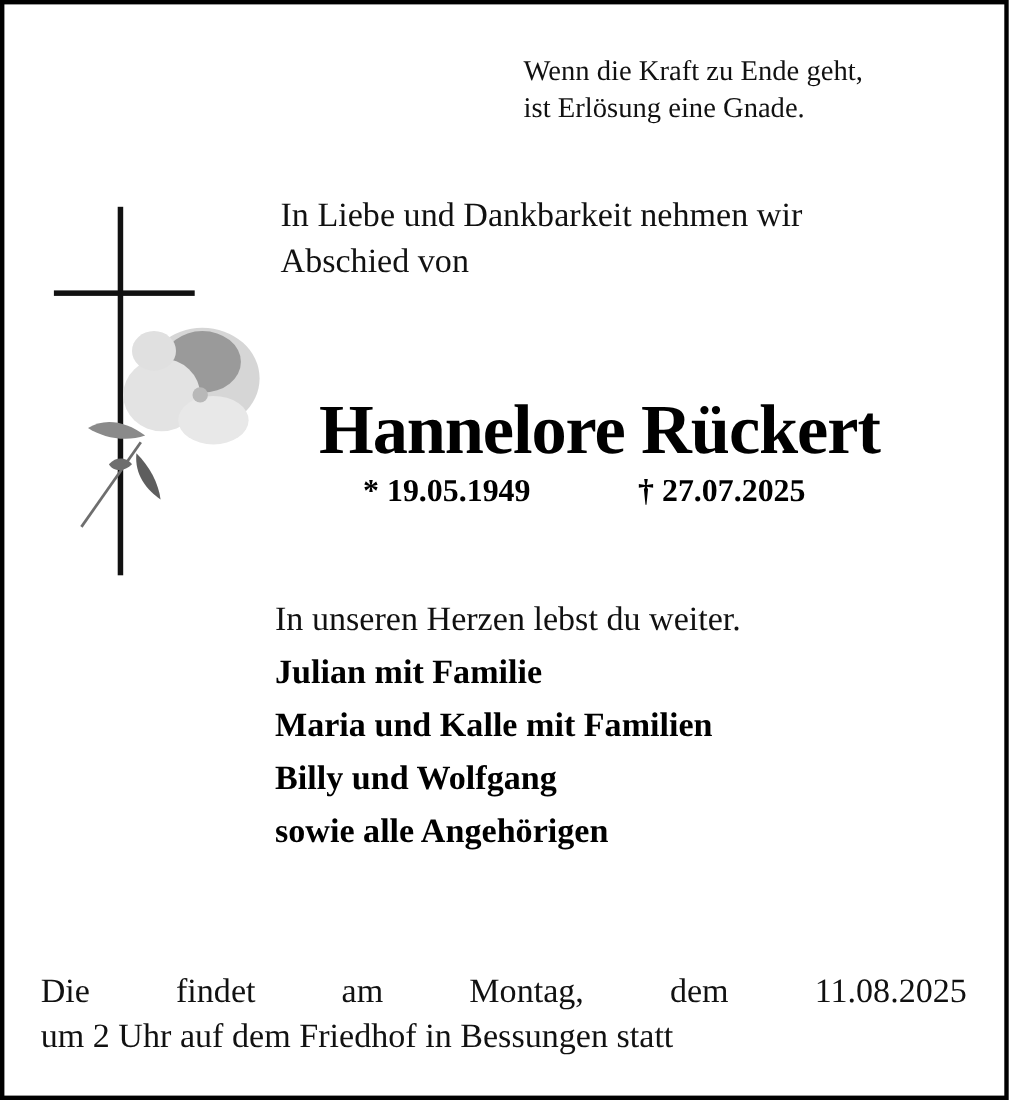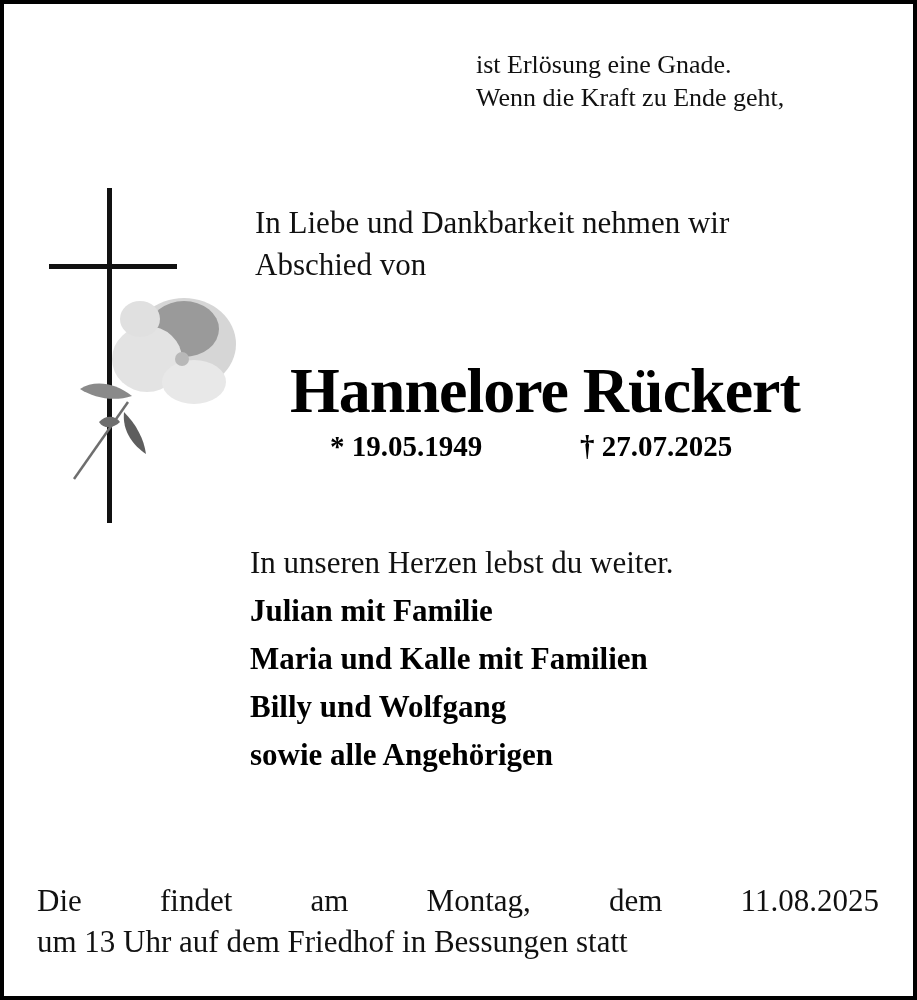--- a/index.html
+++ b/index.html
@@ -3,39 +3,39 @@
 <meta charset="utf-8">
 <style>
   html, body { margin: 0; padding: 0; background: #ffffff; }
   body { width: 917px; height: 1000px; position: relative; overflow: hidden; }
   .frame {
     position: absolute; left: 0; top: 0; width: 917px; height: 1000px;
     box-sizing: border-box; border: 4px solid #000; background: #fff;
   }
   .serif { font-family: "Liberation Serif", "DejaVu Serif", serif; color: #111; }
   .motto { position: absolute; left: 472px; top: 44px; font-size: 26px; line-height: 33px; }
-  .intro { position: absolute; left: 251px; top: 170px; font-size: 31px; line-height: 42px; margin-top: 28px; }
+  .intro { position: absolute; left: 251px; top: 170px; font-size: 31px; line-height: 42px; }
   .name  { position: absolute; left: 286px; top: 347px; font-size: 64px; font-weight: bold; line-height: 80px; letter-spacing: -1px; color: #000; }
   .dates { position: absolute; left: 326px; top: 422px; font-size: 29px; font-weight: bold; line-height: 40px; color: #000; display: flex; }
   .dates .birth { width: 250px; }
   .family { position: absolute; left: 246px; top: 535px; font-size: 31px; line-height: 48px; }
   .family .lead { font-weight: normal; }
   .family .member { font-weight: bold; color: #000; }
   .service { position: absolute; left: 33px; top: 876px; width: 842px; font-size: 31px; line-height: 41px; }
   .service .line1 { display: flex; justify-content: space-between; }
   .emblem { position: absolute; left: 40px; top: 180px; width: 200px; height: 345px; }
 </style>
 </head>
 <body>
 
 <div class="frame">
 
   <div class="motto serif">
+    <div>Wenn die Kraft zu Ende geht,</div>
     <div>ist Erlösung eine Gnade.</div>
-    <div>Wenn die Kraft zu Ende geht,</div>
   </div>
 
   <svg class="emblem" viewBox="0 0 200 345">
     <rect x="63" y="4" width="5" height="335" fill="#111"></rect>
     <rect x="5" y="80" width="128" height="5" fill="#111"></rect>
     <path d="M36 205 C50 196 70 198 88 212 C70 218 50 214 36 205 Z" fill="#8a8a8a"></path>
     <path d="M80 228 C92 240 100 255 102 270 C90 262 78 248 80 228 Z" fill="#5e5e5e"></path>
     <path d="M55 238 C62 230 72 232 76 238 C70 244 60 246 55 238 Z" fill="#6e6e6e"></path>
     <path d="M84 218 L30 295" stroke="#6e6e6e" stroke-width="2.5" fill="none"></path>
     <ellipse cx="140" cy="160" rx="52" ry="46" fill="#d6d6d6"></ellipse>
@@ -68,16 +68,16 @@
 
   <div class="service serif">
     <div class="line1">
       <span>Die</span>
       <span>findet</span>
       <span>am</span>
       <span>Montag,</span>
       <span>dem</span>
       <span>11.08.2025</span>
     </div>
-    <div>um 13 Uhr auf dem Friedhof in Bessungen statt</div>
+    <div>um 2 Uhr auf dem Friedhof in Bessungen statt</div>
   </div>
 
 </div>
 
 </body></html>

